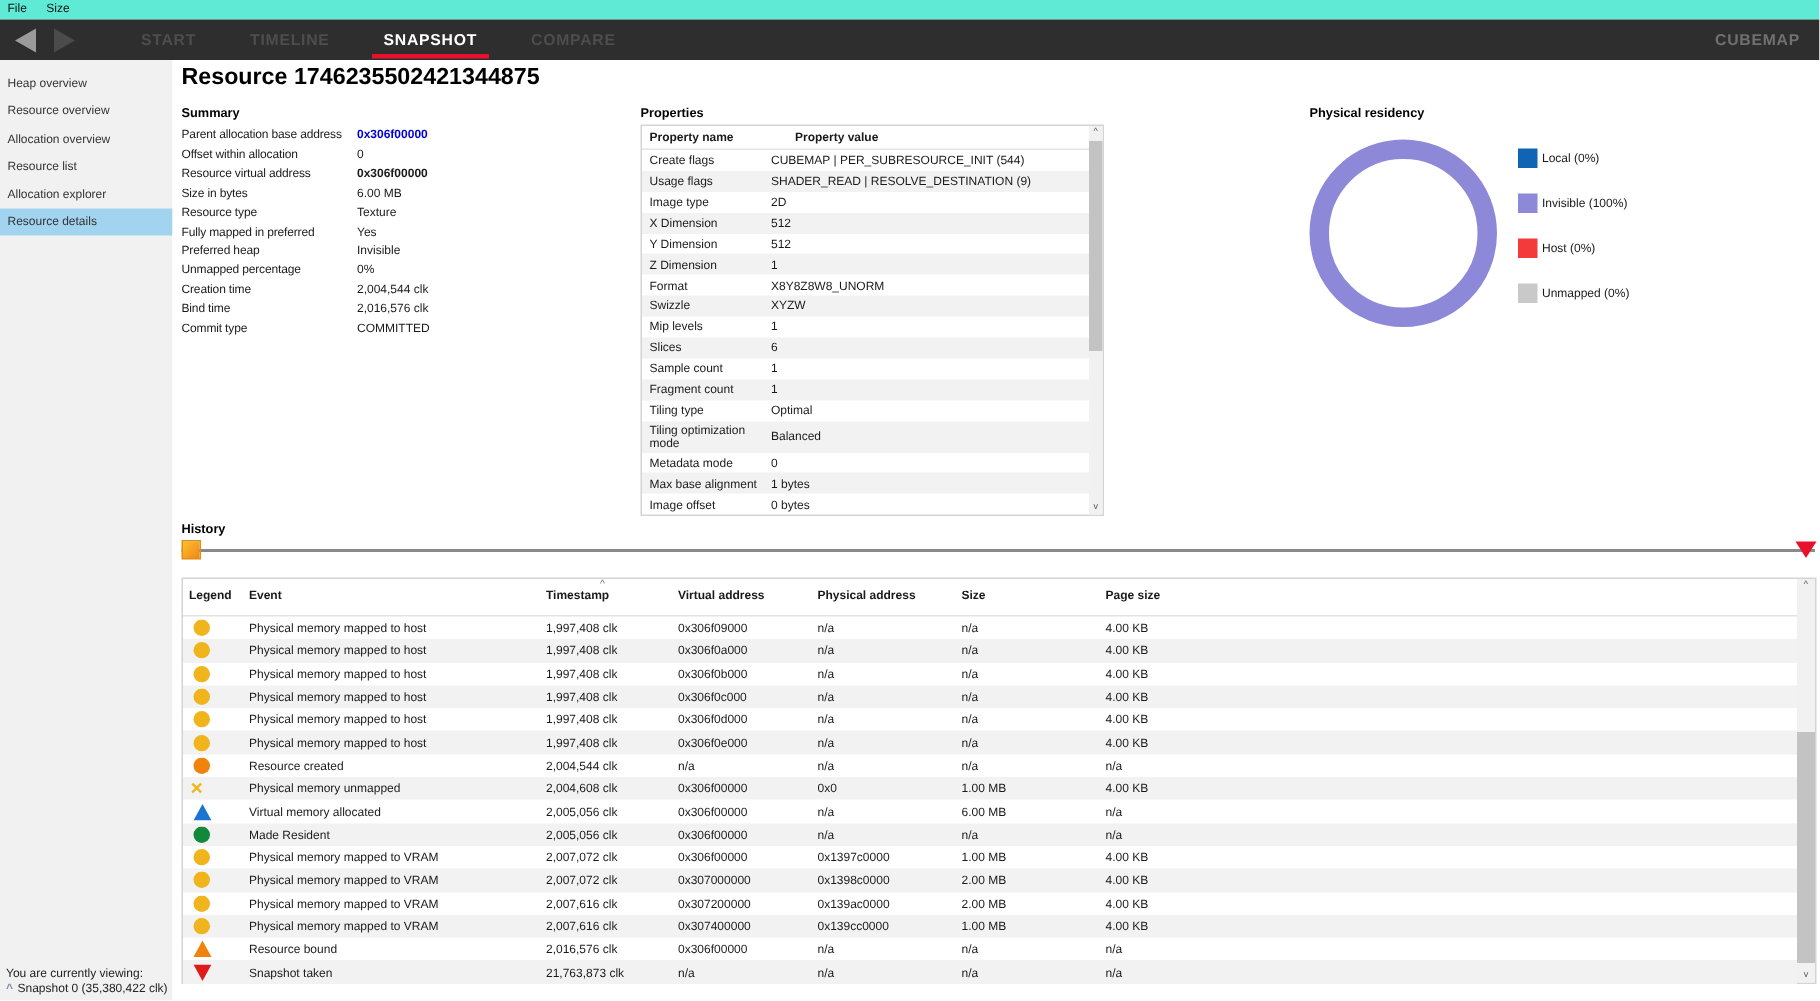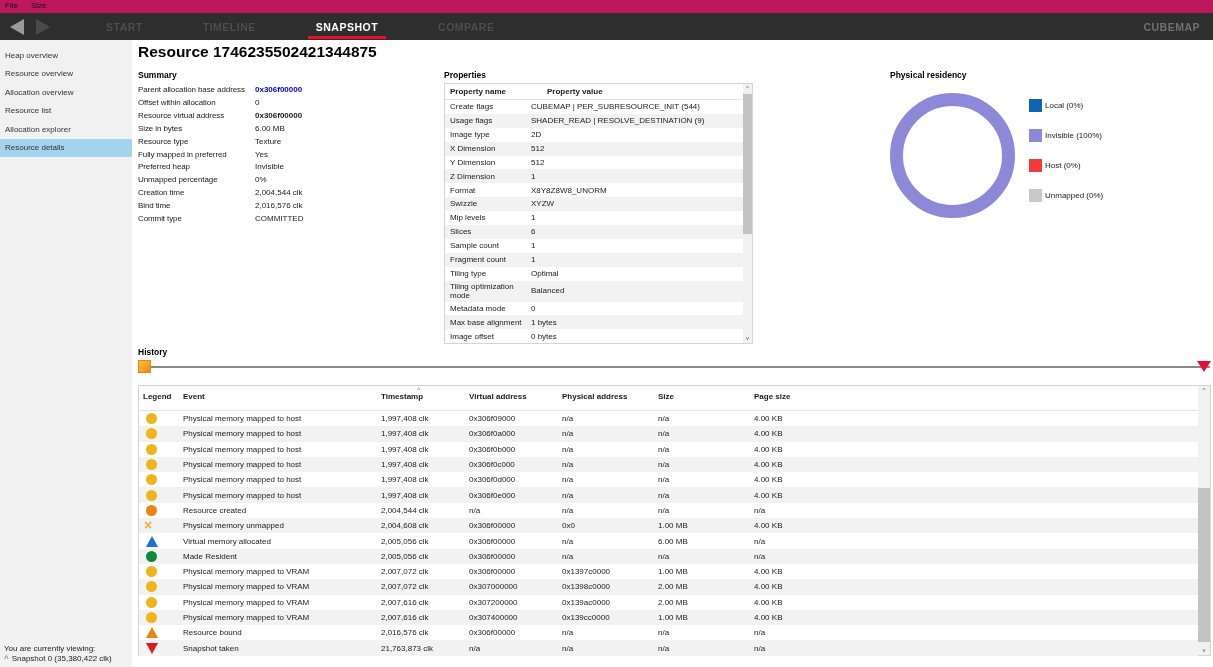--- a/index.html
+++ b/index.html
@@ -1,37 +1,37 @@
 <!DOCTYPE html>
 <html><head>
 <meta charset="utf-8">
 <style>
   *{margin:0;padding:0;box-sizing:border-box;}
   html,body{width:1213px;height:667px;overflow:hidden;}
   body{font-family:"Liberation Sans",sans-serif;background:#fff;color:#1a1a1a;}
   .app{position:relative;width:1213px;height:667px;}
 
   
-  .menubar{height:13px;background:#be185d;display:flex;gap:13px;padding:1px 0 0 5px;font-size:8px;color:#111;}
+  .menubar{height:13px;background:#5eead4;display:flex;gap:13px;padding:1px 0 0 5px;font-size:8px;color:#111;}
   .menubar span{cursor:default;}
 
   
   .navbar{height:27px;background:#2e2e2e;display:flex;align-items:center;position:relative;}
   .arrow{width:0;height:0;display:inline-block;}
   .arrow.back{border-top:8px solid transparent;border-bottom:8px solid transparent;border-right:14px solid #9b9b9b;margin-left:10px;}
   .arrow.fwd{border-top:8px solid transparent;border-bottom:8px solid transparent;border-left:14px solid #4b4b4b;margin-left:12px;}
   .tabs{display:flex;margin-left:26px;height:100%;}
-  .tab{display:flex;align-items:center;padding:0 8px;margin:0 22px;font-weight:bold;font-size:10.5px;letter-spacing:.5px;color:#4d4d4d;position:relative;cursor:pointer;}
+  .tab{display:flex;align-items:center;padding:0 8px;margin:0 10px;font-weight:bold;font-size:10.5px;letter-spacing:.5px;color:#4d4d4d;position:relative;cursor:pointer;}
   .tab.active{color:#fff;}
   .tab.active::after{content:"";position:absolute;left:0;right:0;bottom:1px;height:3px;background:#e8112d;}
   .settings{margin-left:auto;margin-right:13px;font-weight:bold;font-size:10.5px;letter-spacing:.5px;color:#707070;cursor:pointer;}
 
   
   .content{position:absolute;top:40px;left:0;right:0;bottom:0;display:flex;}
-  .sidebar{width:132px;background:#f1f1f1;position:relative;flex:none;}
+  .sidebar{width:115px;background:#f1f1f1;position:relative;flex:none;}
   .snav{padding-top:6px;}
   .sitem{height:18.5px;display:flex;align-items:center;padding-left:5px;font-size:8px;color:#333;cursor:pointer;}
   .sitem.selected{background:#a2d4ef;}
   .status{position:absolute;left:4px;bottom:3px;font-size:8px;color:#222;white-space:nowrap;line-height:10px;}
   .caret{color:#7a8fa6;font-weight:bold;margin-right:3px;font-size:8px;}
   .main{flex:1;position:relative;background:#fff;}
 
   .page-title{position:absolute;left:6px;top:3px;font-size:15.5px;font-weight:bold;color:#000;}
   .sec-h{font-weight:bold;font-size:8.5px;color:#000;}
 

